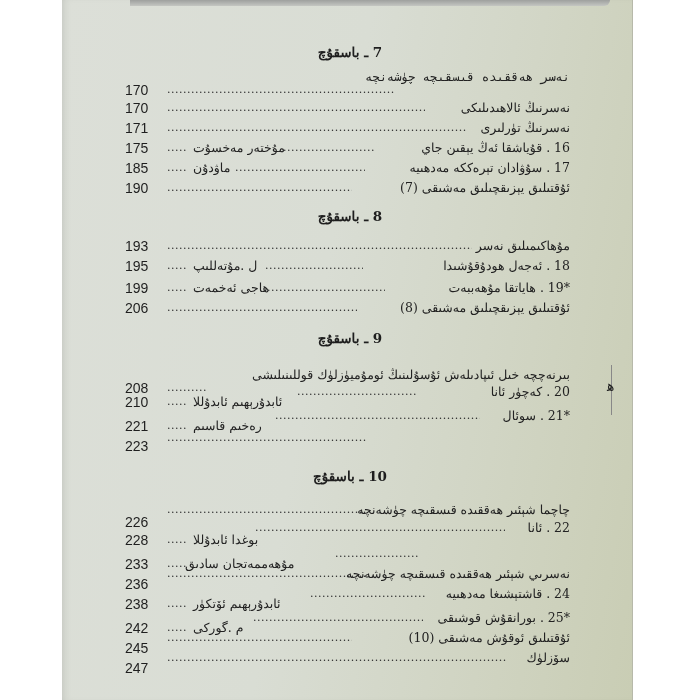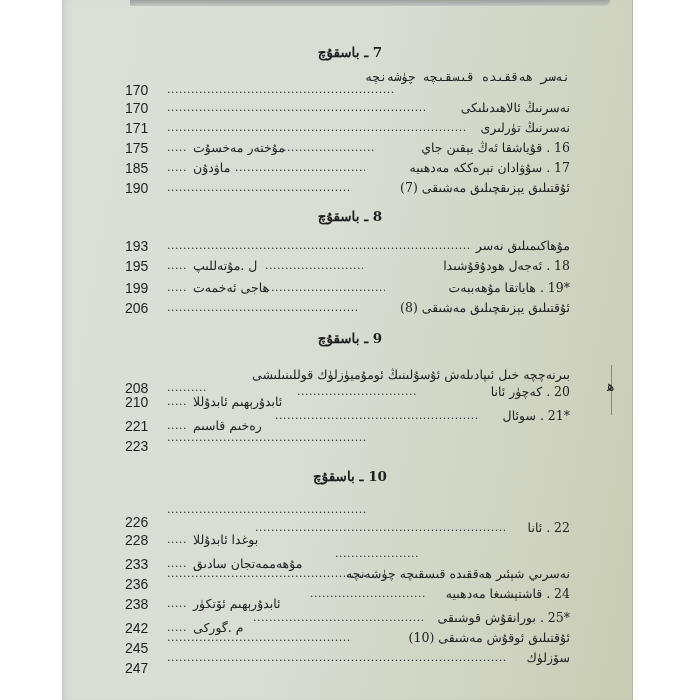--- a/index.html
+++ b/index.html
@@ -154,41 +154,42 @@
 <div class="row" style="top:428px;">
   <span class="dots" style="left:42px; width:200px;"></span>
 </div>
 <div class="row" style="top:436px;">
   <span class="pnum">223</span>
 </div>
 
 <div class="chapter" style="top:468px;">10 ـ باسقۇچ</div>
 
 <div class="row" style="top:500px;">
+  <span class="title">چاچما شېئىر ھەققىدە قىسقىچە چۈشەنچە</span>
   <span class="dots" style="left:42px; width:200px;"></span>
 </div>
 <div class="row" style="top:512px;">
   <span class="pnum">226</span>
 </div>
 <div class="row" style="top:518px;">
   <span class="title">22 . ئانا</span>
   <span class="dots" style="left:130px; width:250px;"></span>
 </div>
 <div class="row" style="top:530px;">
   <span class="pnum">228</span>
   <span class="dots" style="left:42px; width:20px;"></span>
   <span class="author" style="left:68px;">بوغدا ئابدۇللا</span>
 </div>
 <div class="row" style="top:544px;">
   <span class="dots" style="left:210px; width:85px;"></span>
 </div>
 <div class="row" style="top:554px;">
   <span class="pnum">233</span>
   <span class="dots" style="left:42px; width:20px;"></span>
-  <span class="author" style="left:68px;">مۇھەممەتجان سادىق</span>
+  <span class="author" style="left:60px;">مۇھەممەتجان سادىق</span>
 </div>
 <div class="row" style="top:564px;">
   <span class="title">نەسرىي شېئىر ھەققىدە قىسقىچە چۈشەنچە</span>
   <span class="dots" style="left:42px; width:210px;"></span>
 </div>
 <div class="row" style="top:574px;">
   <span class="pnum">236</span>
 </div>
 <div class="row" style="top:584px;">
   <span class="title">24 . قاشتېشىغا مەدھىيە</span>

